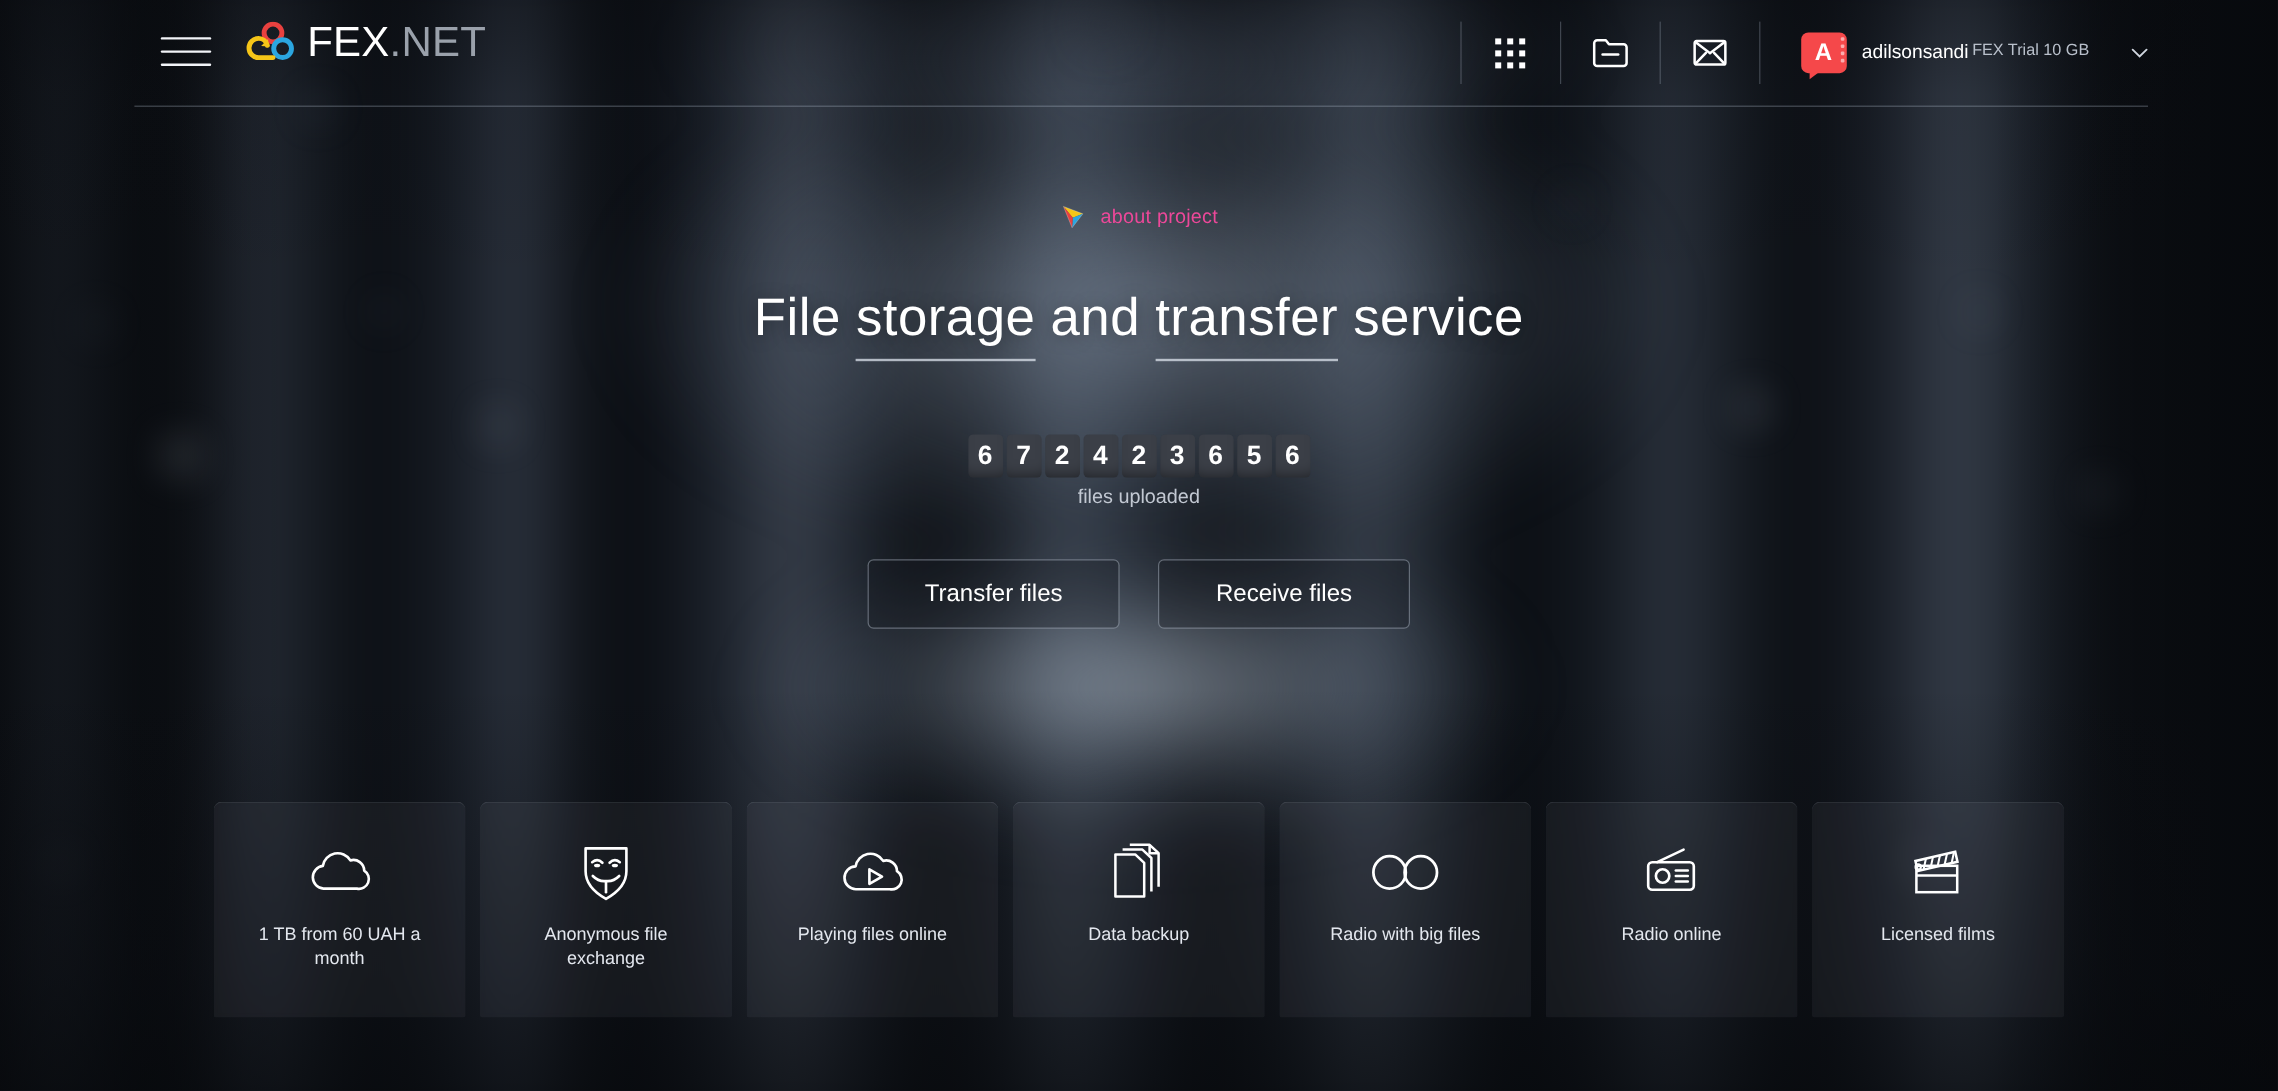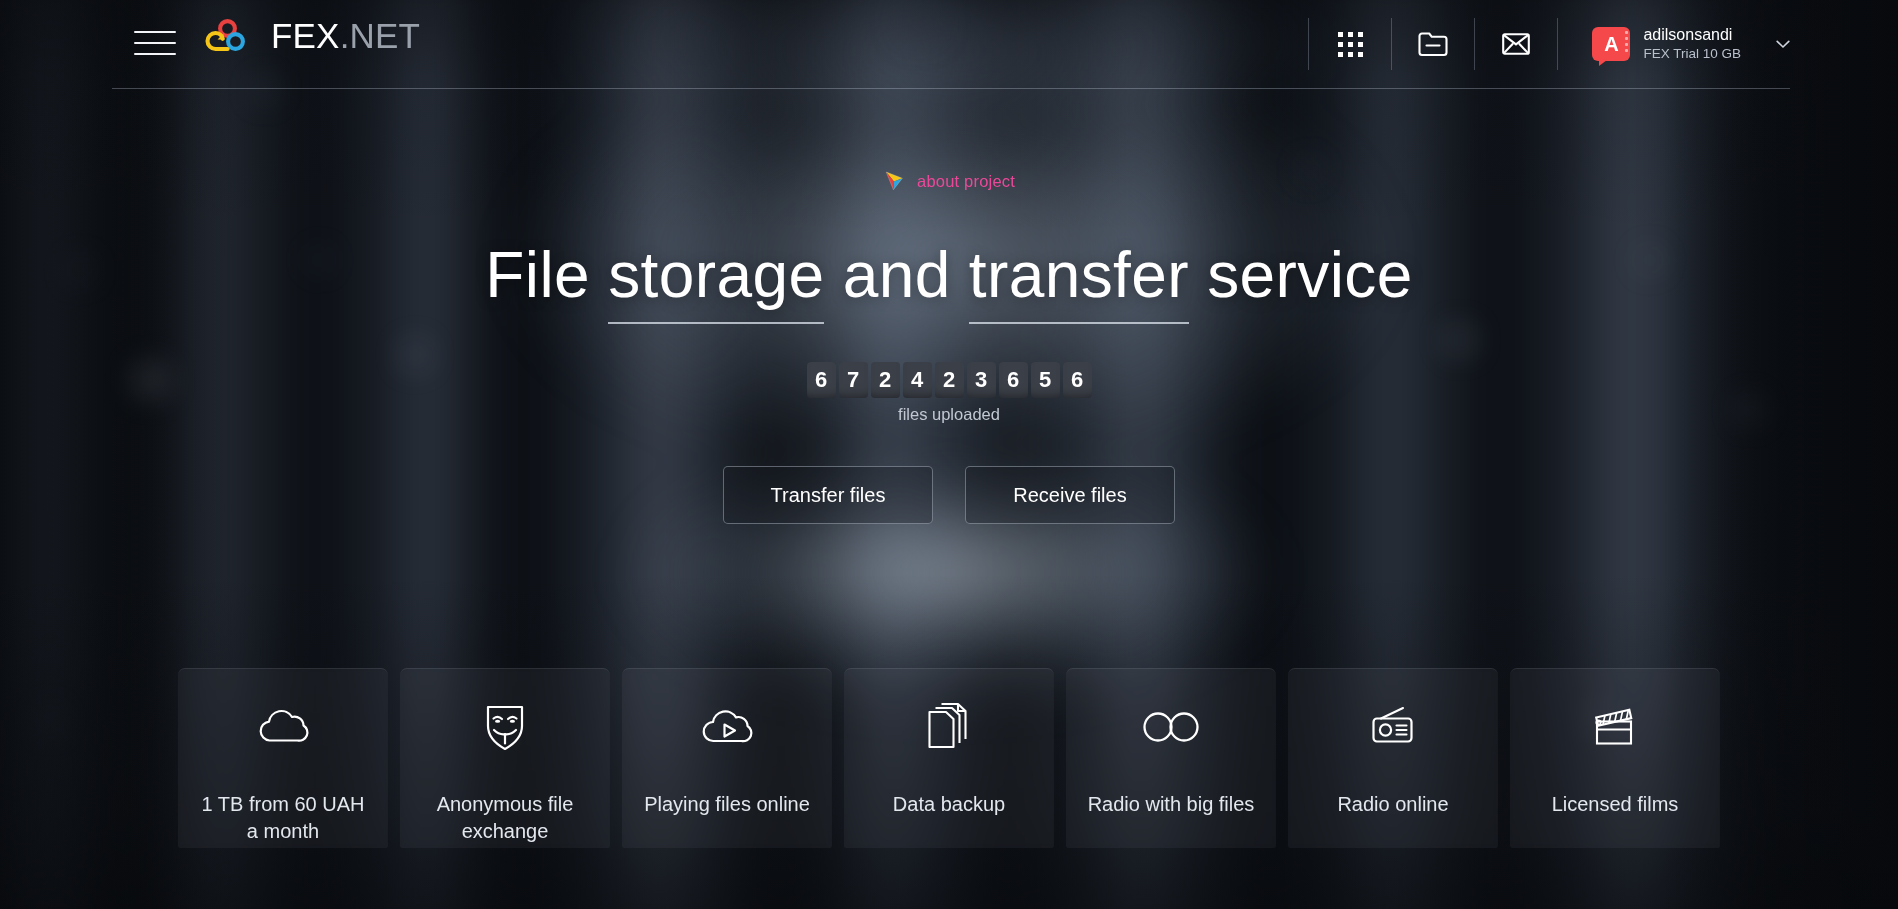--- a/index.html
+++ b/index.html
@@ -106,21 +106,21 @@
     cursor: pointer;
   }
   .burger span {
     display: block; height: 2px; width: 42px;
     background: #f2f4f8; border-radius: 1px;
   }
 
   .logo {
     position: absolute;
     left: 205px; top: 18px;
-    display: flex; align-items: flex-end; gap: 26px;
+    display: flex; align-items: flex-start; gap: 11px;
     cursor: pointer;
   }
   .logo-text {
     font-size: 35px;
     letter-spacing: 0.2px;
     line-height: 1;
     white-space: nowrap;
   }
   .logo-text .fex { color: #ffffff; font-weight: 400; }
   .logo-text .net { color: #9aa1ab; font-weight: 400; }
@@ -170,21 +170,21 @@
     border-bottom: 6px solid transparent;
   }
   .avatar .perf {
     position: absolute; right: 2px; top: 4px;
     display: flex; flex-direction: column; gap: 3px;
   }
   .avatar .perf i {
     display: block; width: 3px; height: 3px;
     background: rgba(255,255,255,0.55); border-radius: 1px;
   }
-  .user-names { display: flex; flex-direction: column; gap: 3px; }
+  .user-names { display: flex; flex-direction: row; gap: 3px; }
   .user-name { color: #ffffff; font-size: 16px; line-height: 1.1; }
   .user-plan { color: #b9c0cb; font-size: 13.5px; line-height: 1.1; }
   .chev {
     margin-left: 22px;
     width: 14px; height: 9px;
     cursor: pointer;
   }
 
   
   .hero {
@@ -201,21 +201,21 @@
   }
   .about-label {
     color: #ec4899;
     font-size: 16.5px;
     letter-spacing: 0.2px;
   }
   .hero-title {
     position: absolute;
     top: 240px; left: 0; right: 0;
     color: #ffffff;
-    font-size: 64px;
+    font-size: 44px;
     font-weight: 300;
     letter-spacing: 0.4px;
     line-height: 1.12;
     text-shadow: 0 2px 14px rgba(0,0,0,0.35);
   }
   .hero-title .ul {
     position: relative;
     display: inline-block;
   }
   .hero-title .ul::after {
@@ -288,23 +288,23 @@
     align-items: center;
     padding-top: 30px;
     cursor: pointer;
     backdrop-filter: blur(2px);
   }
   .card-icon {
     height: 56px;
     display: flex; align-items: center; justify-content: center;
   }
   .card-label {
-    margin-top: 36px;
+    margin-top: 14px;
     color: #e3e7ee;
-    font-size: 20px;
+    font-size: 15px;
     line-height: 1.35;
     text-align: center;
     max-width: 170px;
   }
 </style>
 </head>
 <body>
 
 <div id="page">
 

